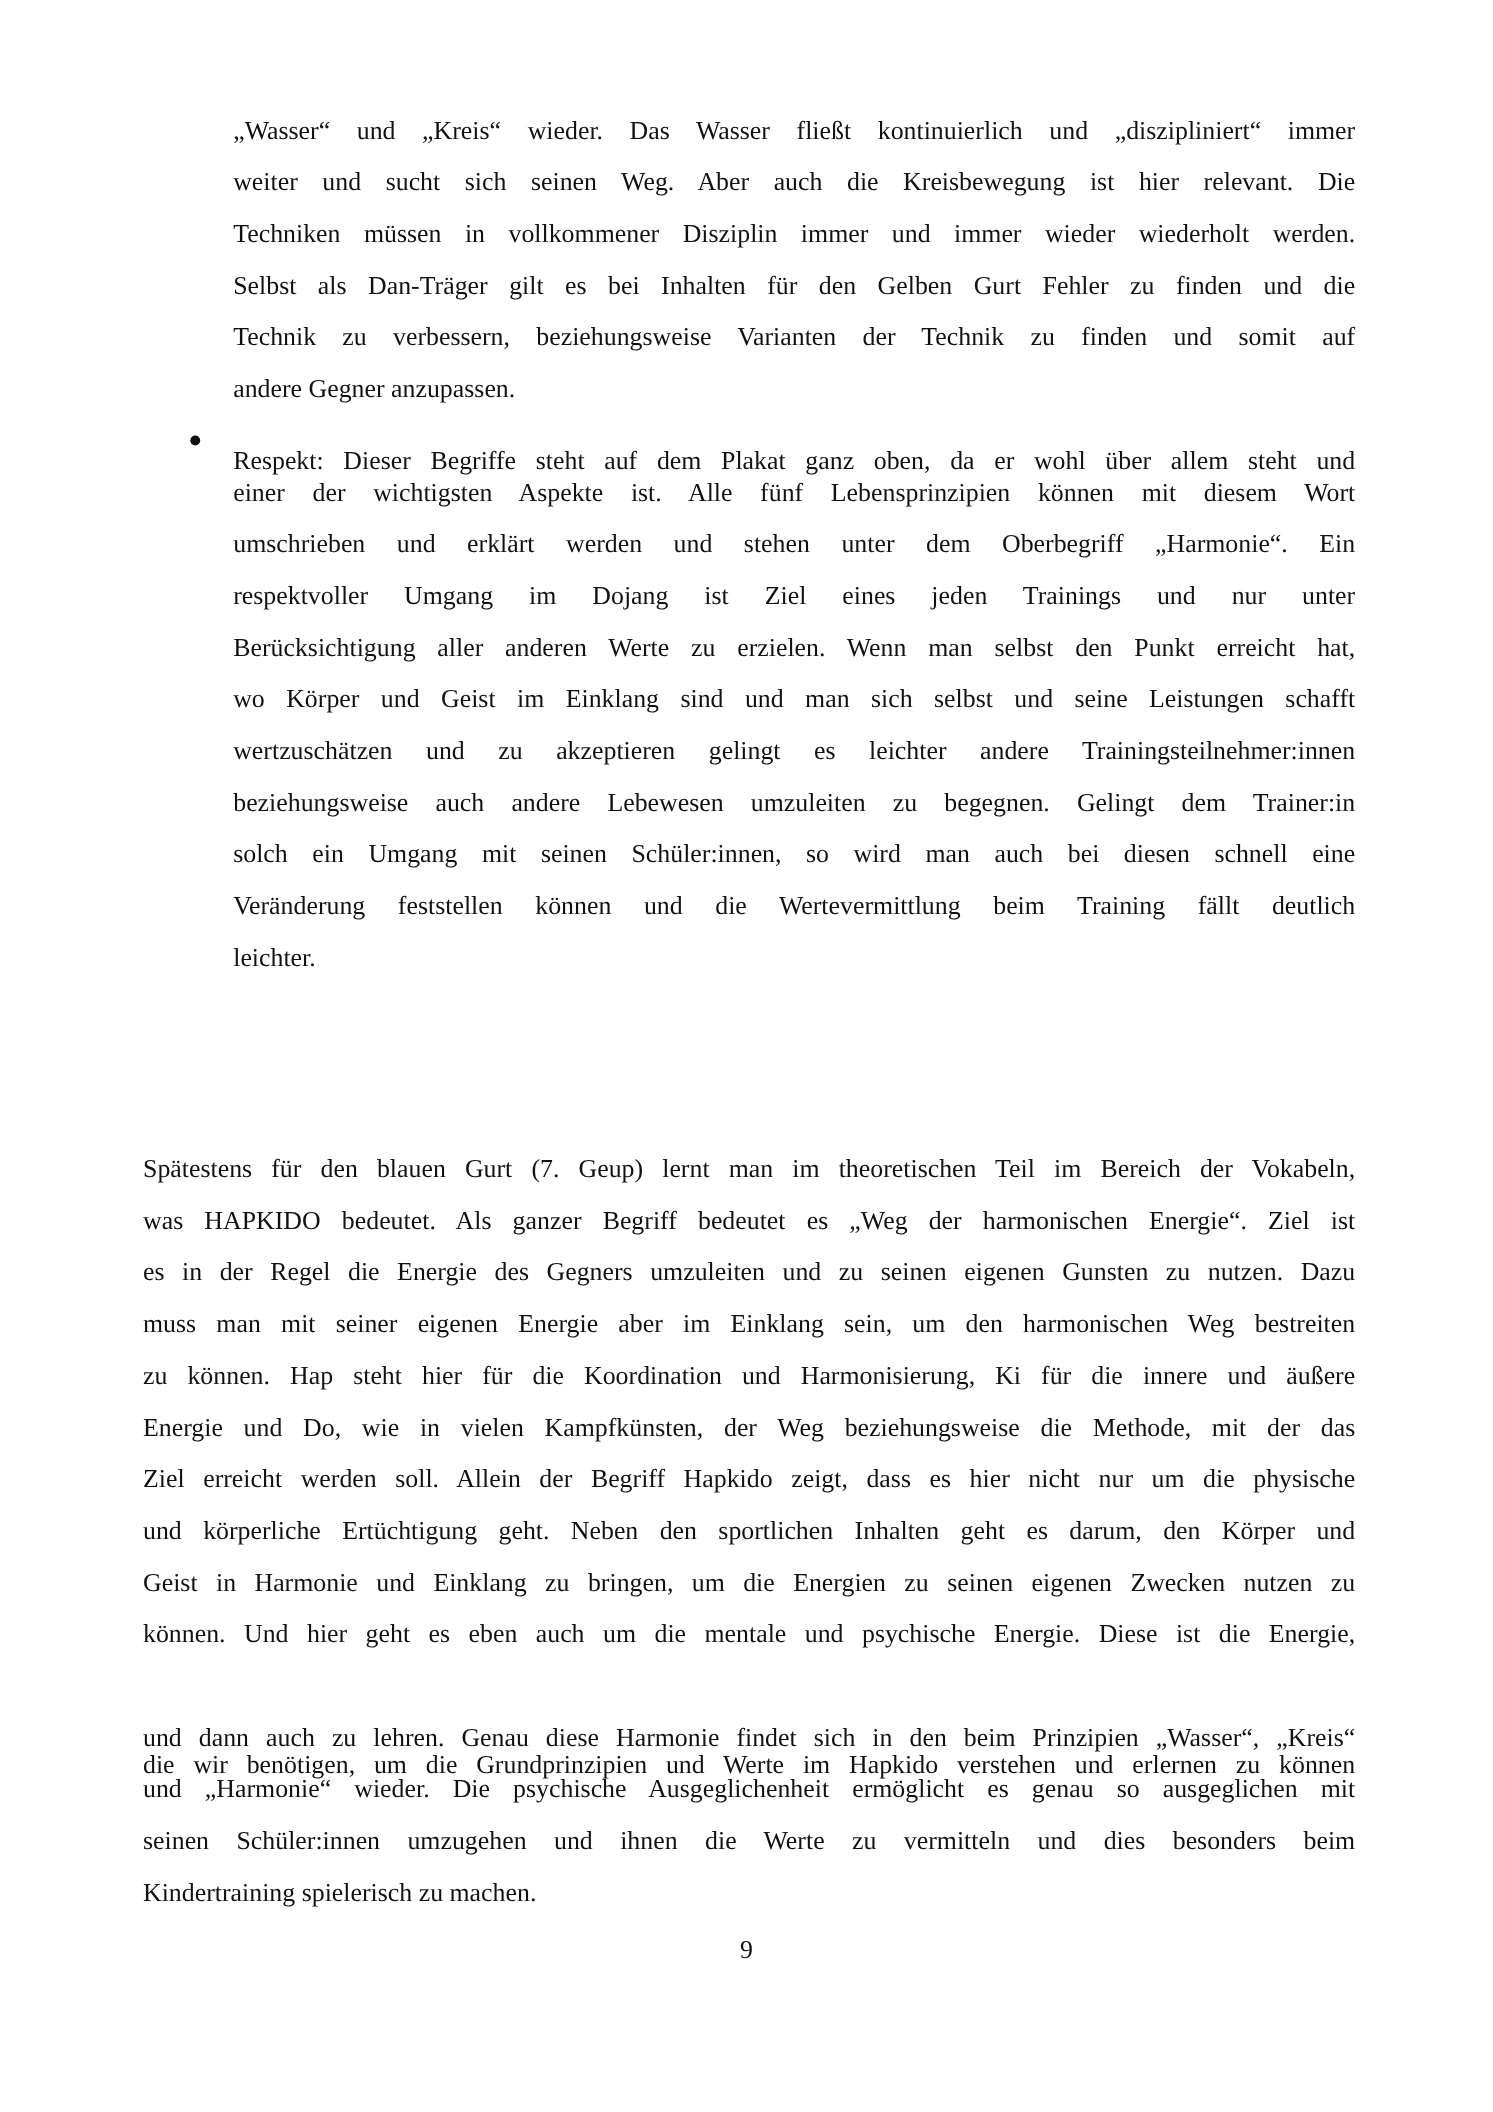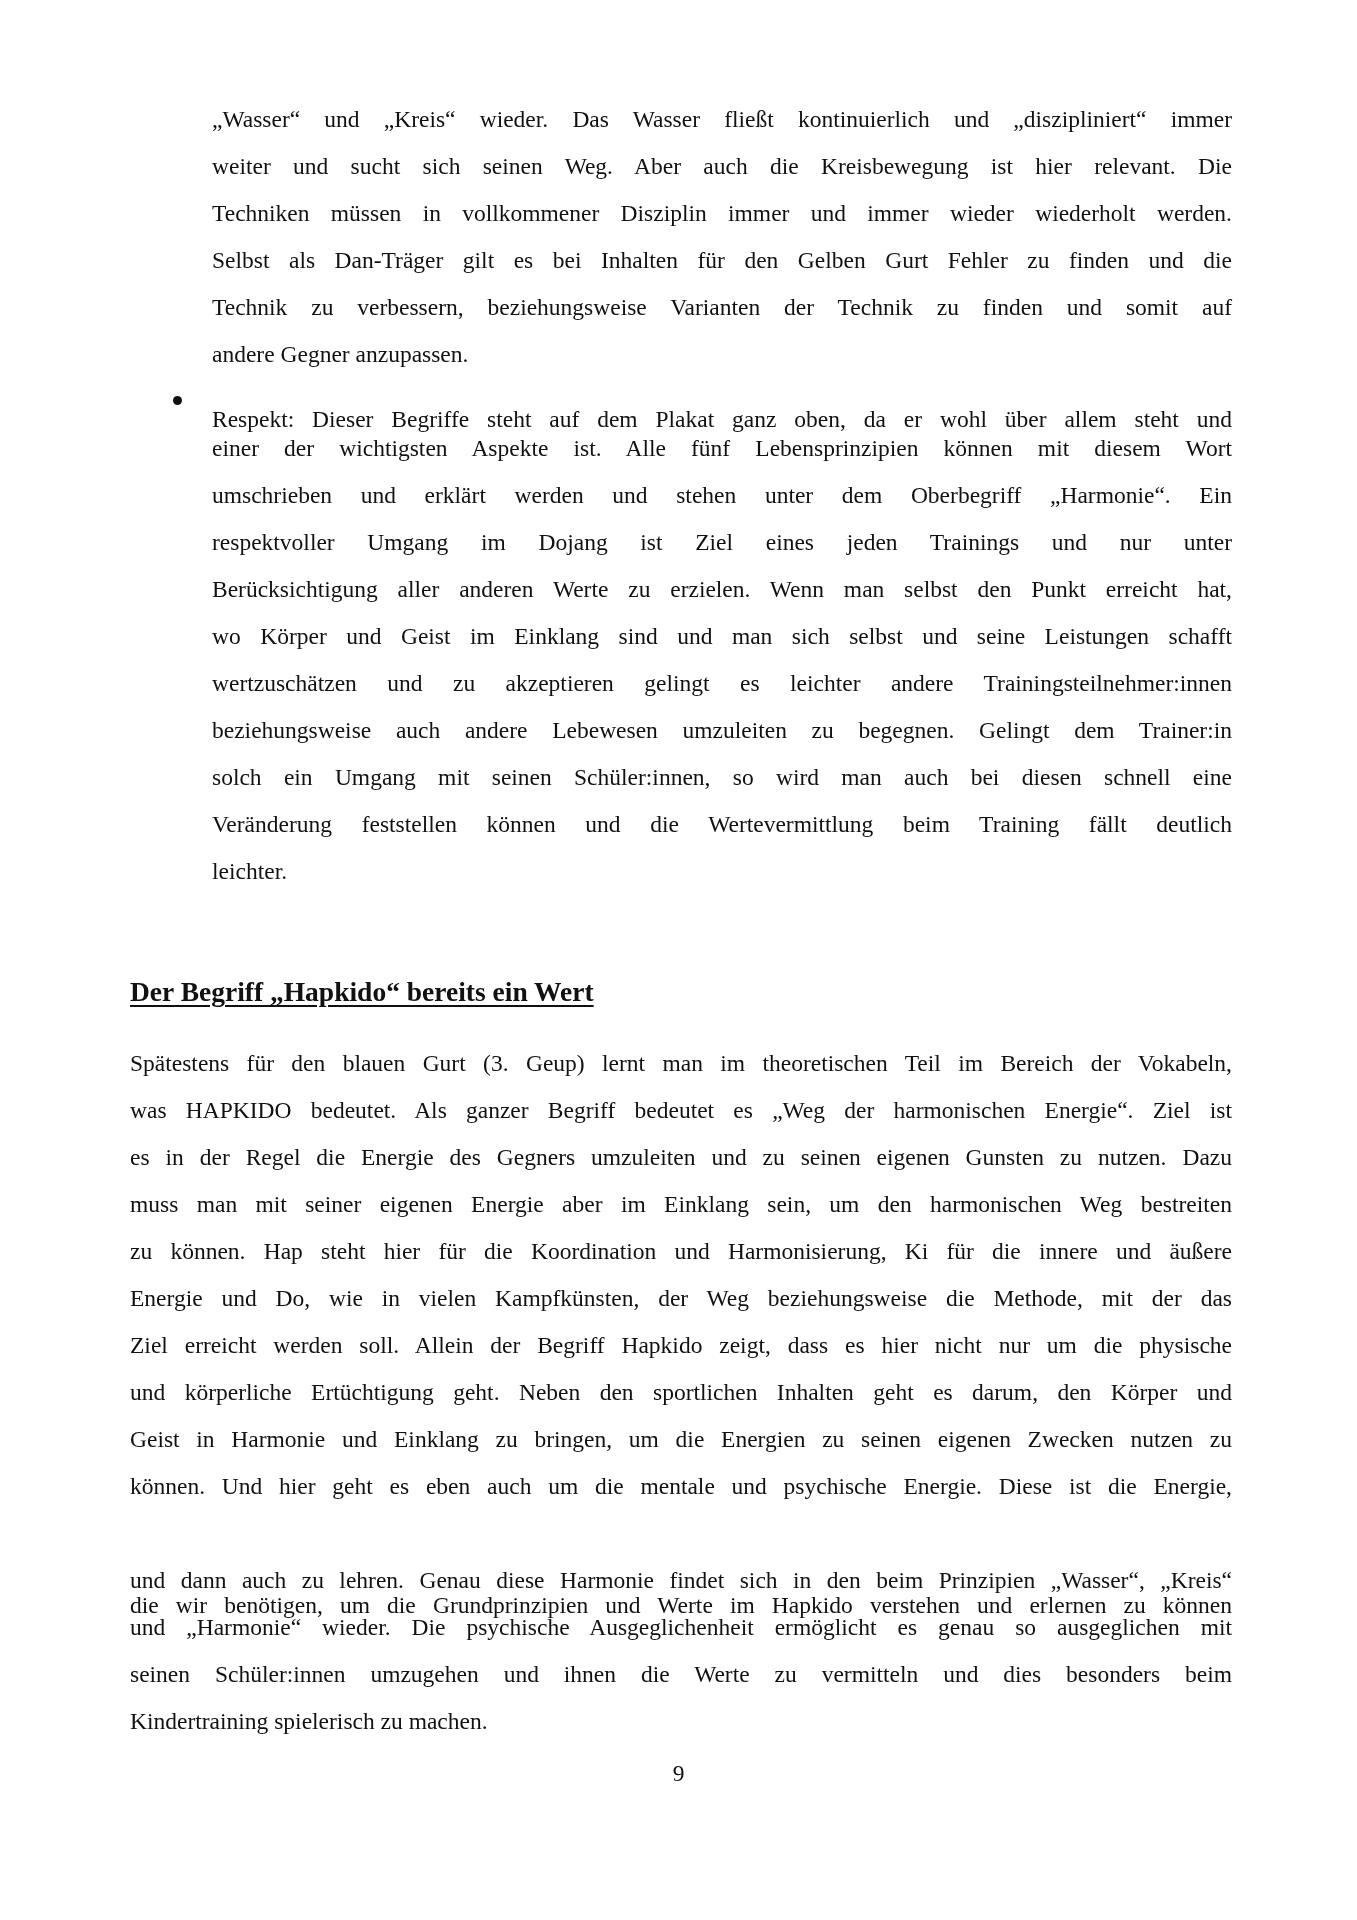--- a/index.html
+++ b/index.html
@@ -52,24 +52,23 @@
     <div class="line ind" style="top:527px">respektvoller Umgang im Dojang ist Ziel eines jeden Trainings und nur unter</div>
     <div class="line ind" style="top:574px">Berücksichtigung aller anderen Werte zu erzielen. Wenn man selbst den Punkt erreicht hat,</div>
     <div class="line ind" style="top:621px">wo Körper und Geist im Einklang sind und man sich selbst und seine Leistungen schafft</div>
     <div class="line ind" style="top:668px">wertzuschätzen und zu akzeptieren gelingt es leichter andere Trainingsteilnehmer:innen</div>
     <div class="line ind" style="top:715px">beziehungsweise auch andere Lebewesen umzuleiten zu begegnen. Gelingt dem Trainer:in</div>
     <div class="line ind" style="top:762px">solch ein Umgang mit seinen Schüler:innen, so wird man auch bei diesen schnell eine</div>
     <div class="line ind" style="top:809px">Veränderung feststellen können und die Wertevermittlung beim Training fällt deutlich</div>
     <div class="line ind last" style="top:856px">leichter.</div>
   </div>
 
-  <h2 class="heading" style="margin:0">Der Begriff „Hapkido“ bereits ein Wert</h2>
 
   <div>
-    <div class="line full" style="top:1048px">Spätestens für den blauen Gurt (3. Geup) lernt man im theoretischen Teil im Bereich der Vokabeln,</div>
+    <div class="line full" style="top:1048px">Spätestens für den blauen Gurt (7. Geup) lernt man im theoretischen Teil im Bereich der Vokabeln,</div>
     <div class="line full" style="top:1095px">was HAPKIDO bedeutet. Als ganzer Begriff bedeutet es „Weg der harmonischen Energie“. Ziel ist</div>
     <div class="line full" style="top:1142px">es in der Regel die Energie des Gegners umzuleiten und zu seinen eigenen Gunsten zu nutzen. Dazu</div>
     <div class="line full" style="top:1189px">muss man mit seiner eigenen Energie aber im Einklang sein, um den harmonischen Weg bestreiten</div>
     <div class="line full" style="top:1236px">zu können. Hap steht hier für die Koordination und Harmonisierung, Ki für die innere und äußere</div>
     <div class="line full" style="top:1283px">Energie und Do, wie in vielen Kampfkünsten, der Weg beziehungsweise die Methode, mit der das</div>
     <div class="line full" style="top:1330px">Ziel erreicht werden soll. Allein der Begriff Hapkido zeigt, dass es hier nicht nur um die physische</div>
     <div class="line full" style="top:1377px">und körperliche Ertüchtigung geht. Neben den sportlichen Inhalten geht es darum, den Körper und</div>
     <div class="line full" style="top:1424px">Geist in Harmonie und Einklang zu bringen, um die Energien zu seinen eigenen Zwecken nutzen zu</div>
     <div class="line full" style="top:1471px">können. Und hier geht es eben auch um die mentale und psychische Energie. Diese ist die Energie,</div>
     <div class="line full" style="top:1590px">die wir benötigen, um die Grundprinzipien und Werte im Hapkido verstehen und erlernen zu können</div>

